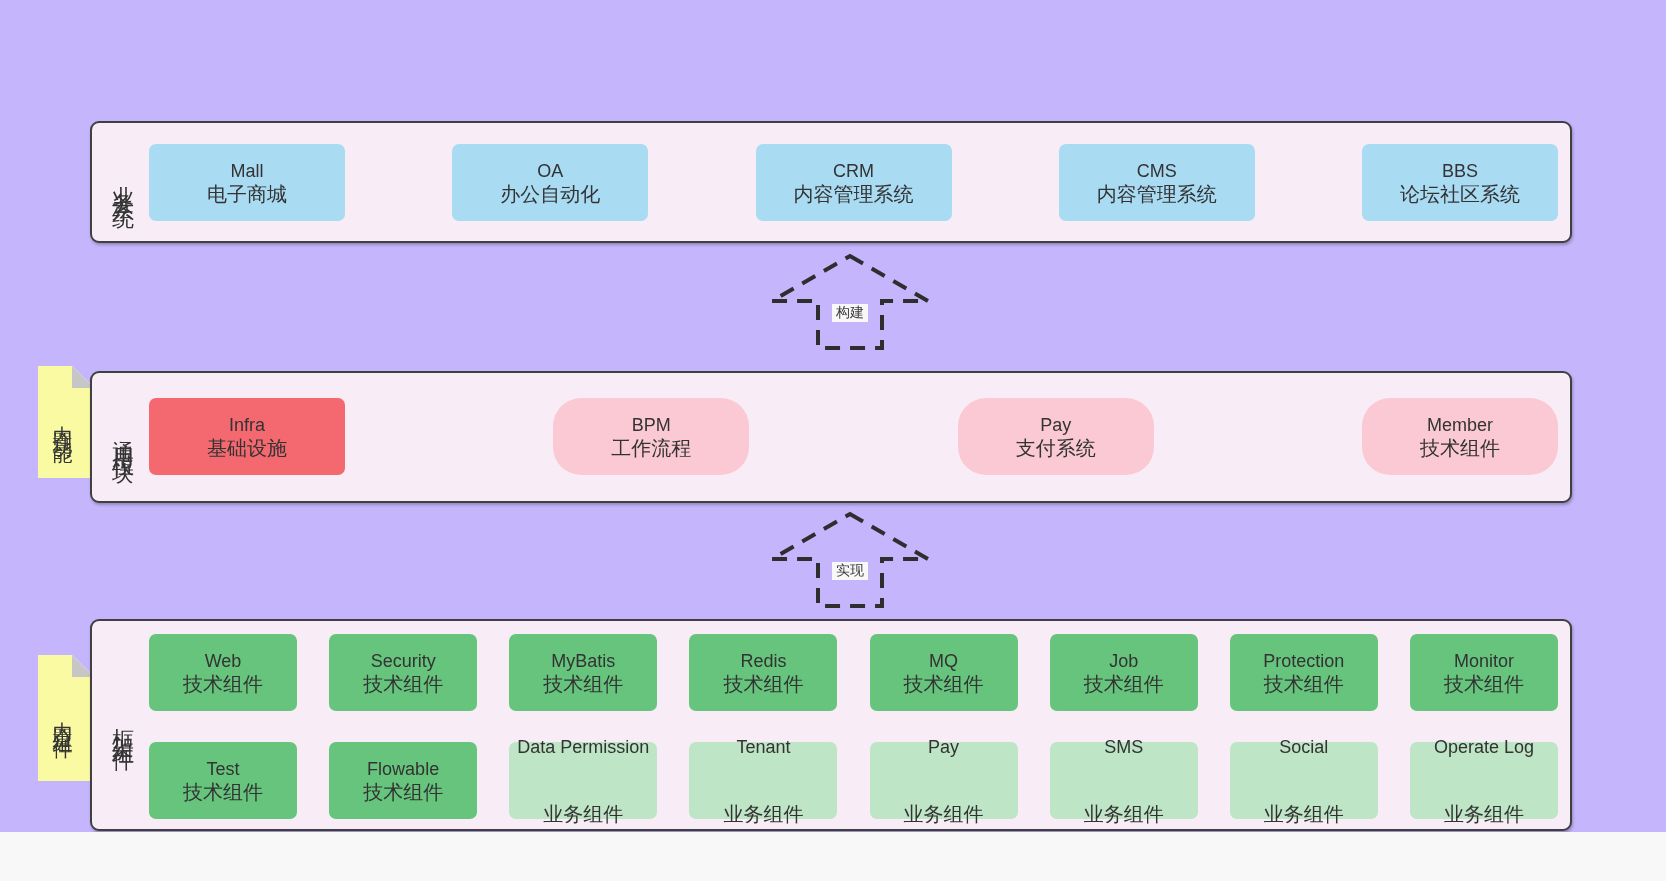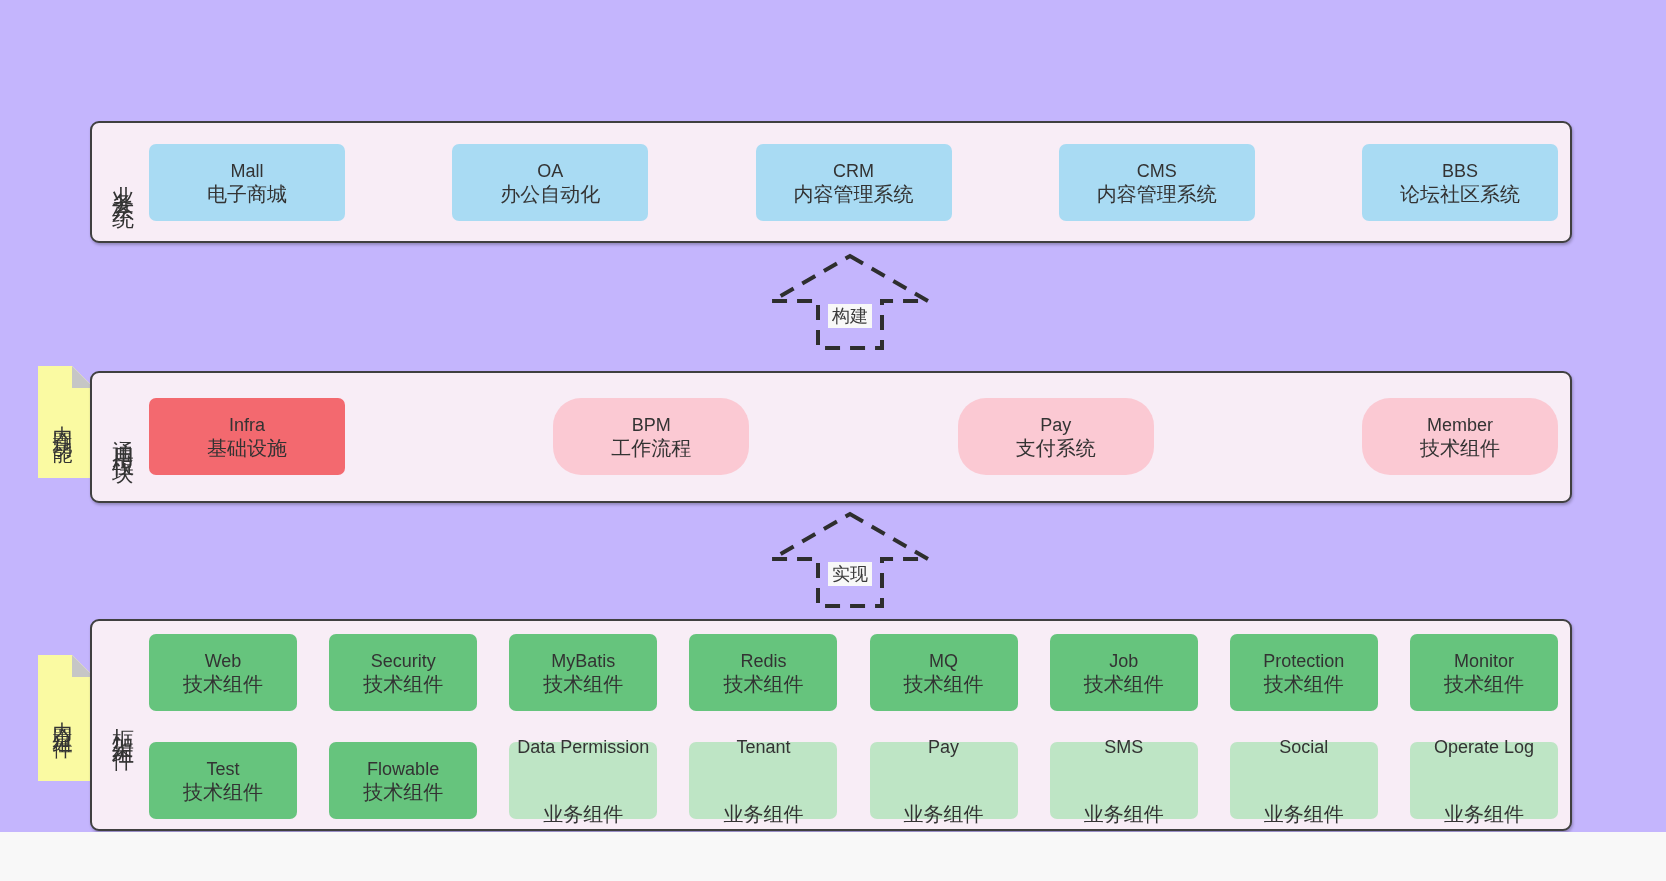--- a/index.html
+++ b/index.html
@@ -55,21 +55,21 @@
     position:absolute;left:12px;top:50%;transform:translateY(-50%);
     writing-mode:vertical-rl;text-orientation:upright;
     font-size:20px;letter-spacing:6px;color:#333;white-space:nowrap;
   }
   .arrow{position:absolute;width:170px;height:100px;}
   #arrow-build{left:765px;top:252px;}
   #arrow-implement{left:765px;top:510px;}
   .arrow svg{display:block;}
   .arrow-label{
     position:absolute;left:50%;top:52px;transform:translateX(-50%);
-    background:#f8f8f8;font-size:18px;padding:0 4px;z-index:3;color:#3a3a3a;
+    background:#f8f8f8;font-size:14px;padding:0 4px;z-index:3;color:#3a3a3a;
   }
 </style>
 </head>
 <body>
 
 <div class="stage">
 
   <div class="tag" id="tag-modules">
     <span class="tag-fold"></span>
     <span class="tag-text">内置功能</span>

